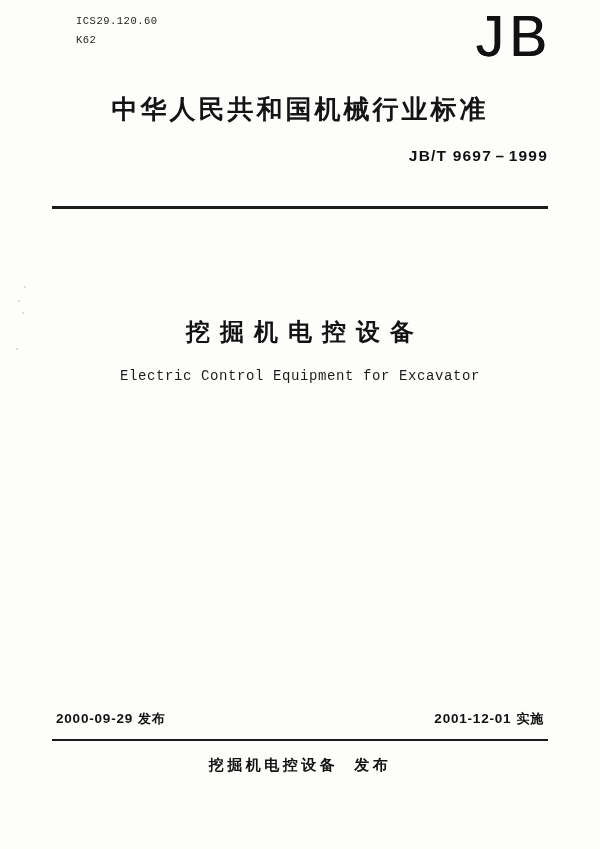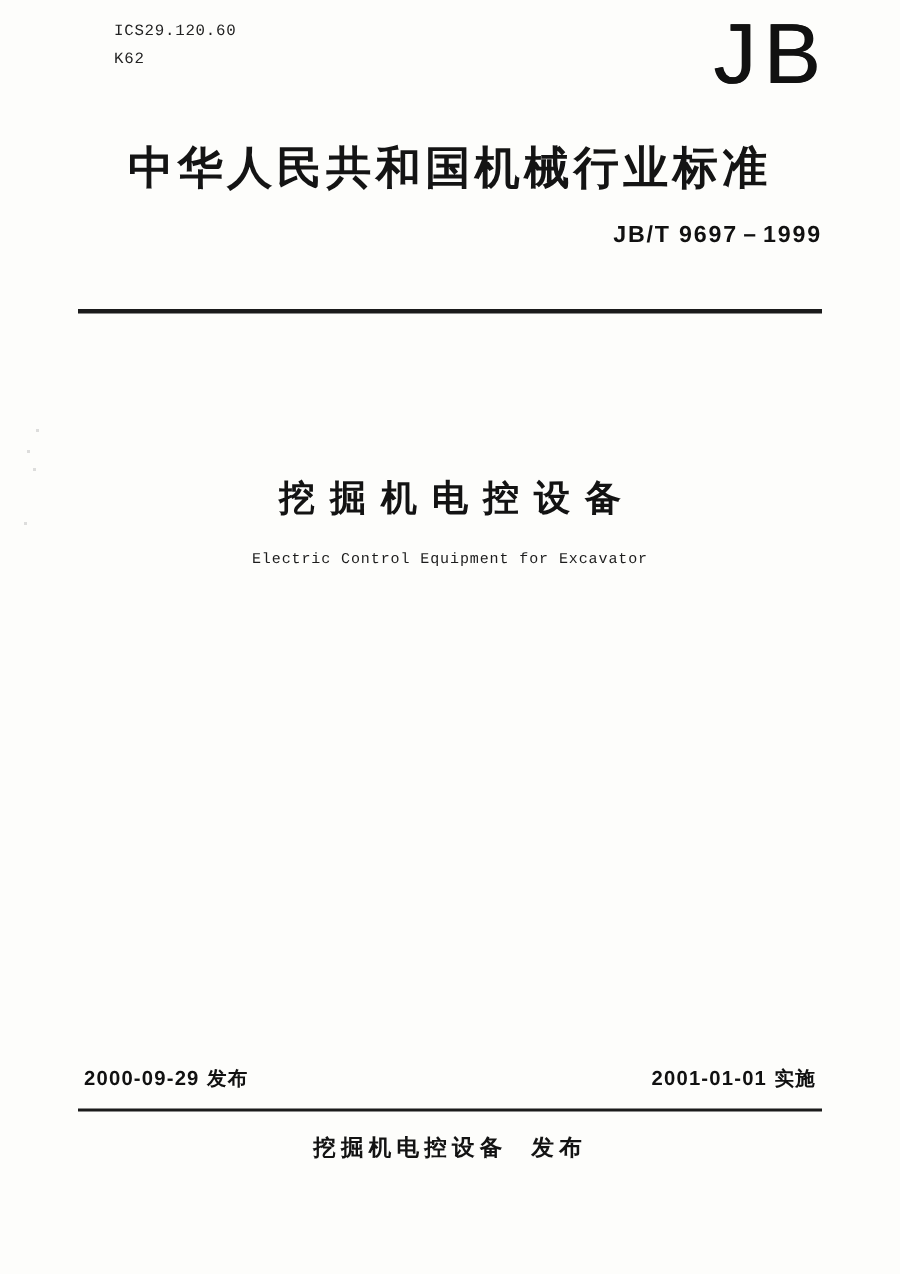--- a/index.html
+++ b/index.html
@@ -52,21 +52,21 @@
   }
 
   
   .cn-standard-title {
     position: absolute;
     left: 0;
     right: 0;
     top: 92px;
     text-align: center;
     font-family: "DejaVu Sans", sans-serif;
-    font-size: 30px;
+    font-size: 26px;
     font-weight: bold;
     letter-spacing: 3px;
     color: #141414;
   }
 
   
   .std-number {
     position: absolute;
     right: 52px;
     top: 146px;
@@ -109,21 +109,21 @@
     text-indent: 10px;
     color: #131313;
   }
   .doc-title-en {
     position: absolute;
     left: 0;
     right: 0;
     top: 368px;
     text-align: center;
     font-family: "Liberation Mono", monospace;
-    font-size: 10px;
+    font-size: 14px;
     letter-spacing: 0.6px;
     color: #1c1c1c;
   }
 
   
   .issue-date {
     position: absolute;
     left: 56px;
     top: 710px;
     font-family: "Liberation Sans", sans-serif;
@@ -196,21 +196,21 @@
   <div class="doc-title-cn">挖掘机电控设备</div>
   <div class="doc-title-en">Electric Control Equipment for Excavator</div>
 
   <div class="rule-bottom"></div>
 
   <div class="issue-date">
     <span>2000-09-29</span><span class="cn">发布</span>
   </div>
 
   <div class="impl-date">
-    <span>2001-01-01</span><span class="cn">实施</span>
+    <span>2001-12-01</span><span class="cn">实施</span>
   </div>
 
   <div class="publisher">
     <span>挖掘机电控设备</span><span class="pub-verb">发布</span>
   </div>
 
   <div class="speck" style="left:18px; top:300px;"></div>
   <div class="speck" style="left:22px; top:312px;"></div>
   <div class="speck" style="left:16px; top:348px;"></div>
   <div class="speck" style="left:24px; top:286px;"></div>

